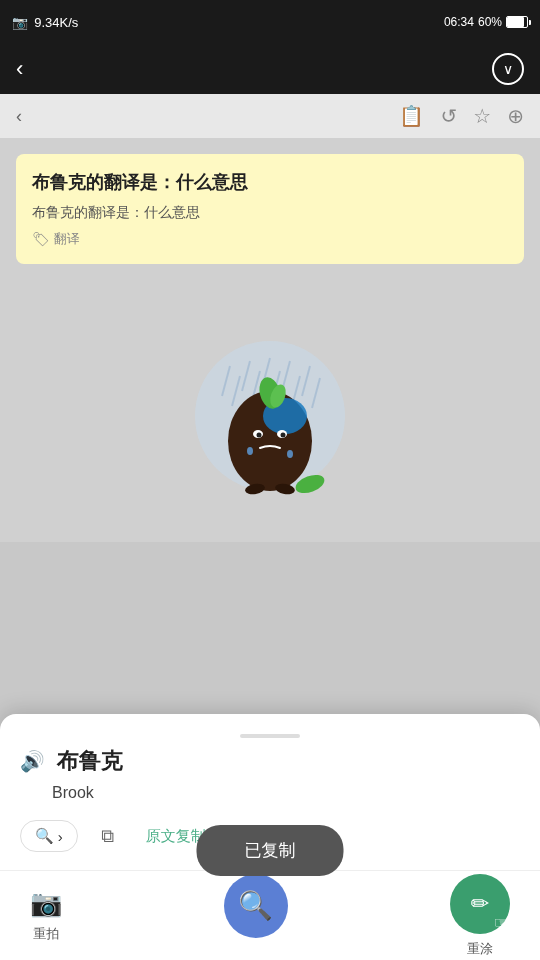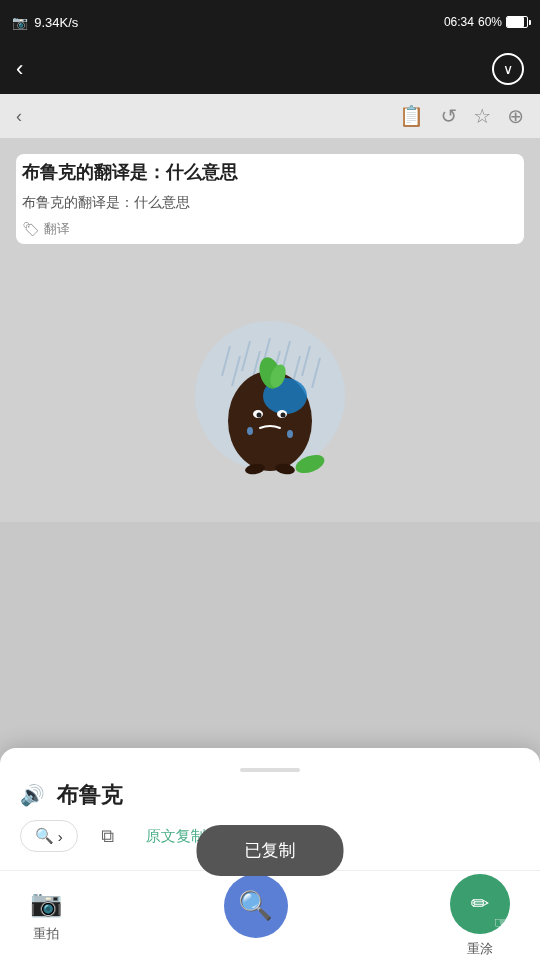--- a/index.html
+++ b/index.html
@@ -99,23 +99,23 @@
 
     
     .main-content {
       width: 100%;
       background: #d0d0d0;
       padding: 16px;
     }
 
     
     .question-card {
-      background: #ffffff;
+      background: #fef9c3;
       border-radius: 8px;
-      padding: 6px;
+      padding: 16px;
       margin-bottom: 12px;
     }
     .question-title {
       font-size: 18px;
       font-weight: bold;
       color: #222;
       margin-bottom: 10px;
     }
     .question-subtitle {
       font-size: 14px;
@@ -400,20 +400,21 @@
     </svg>
   </div>
 </div>
 
 <div class="translation-panel" style="position:absolute; bottom:90px; left:0; right:0;">
   <div class="drag-handle"></div>
   <div class="trans-header">
     <span class="speaker-icon">🔊</span>
     <span class="trans-word">布鲁克</span>
   </div>
+  <div class="trans-result">Brook</div>
   <div class="trans-actions">
     <button class="search-btn">
       <span>🔍</span>
       <span>›</span>
     </button>
     <div class="copy-icon-btn">
       <span>⧉</span>
     </div>
     <span class="text-btn">原文复制</span>
     <span class="text-btn">译文复制</span>

